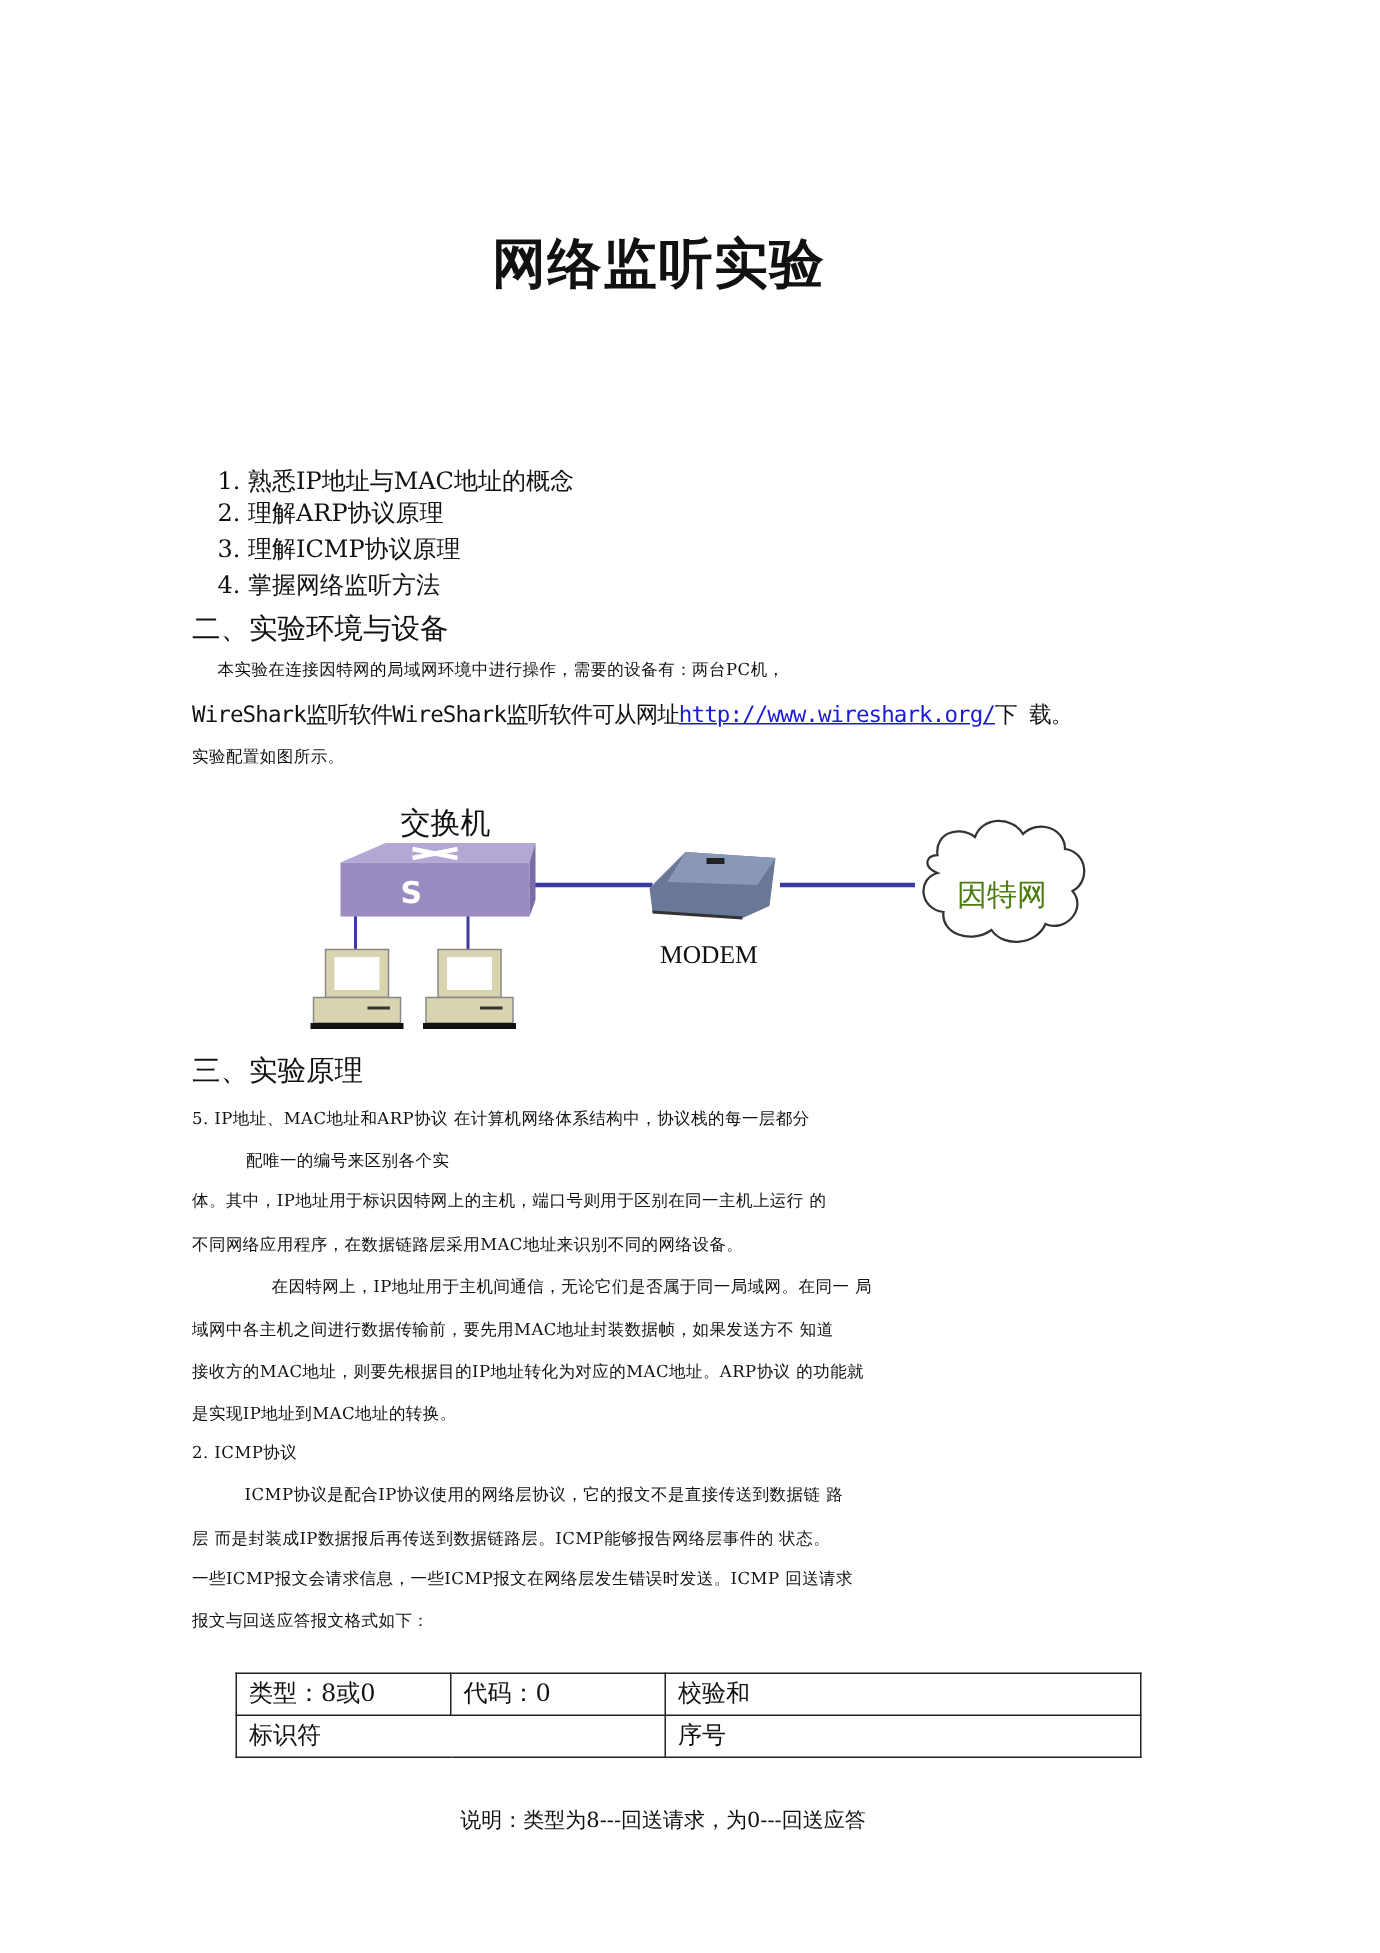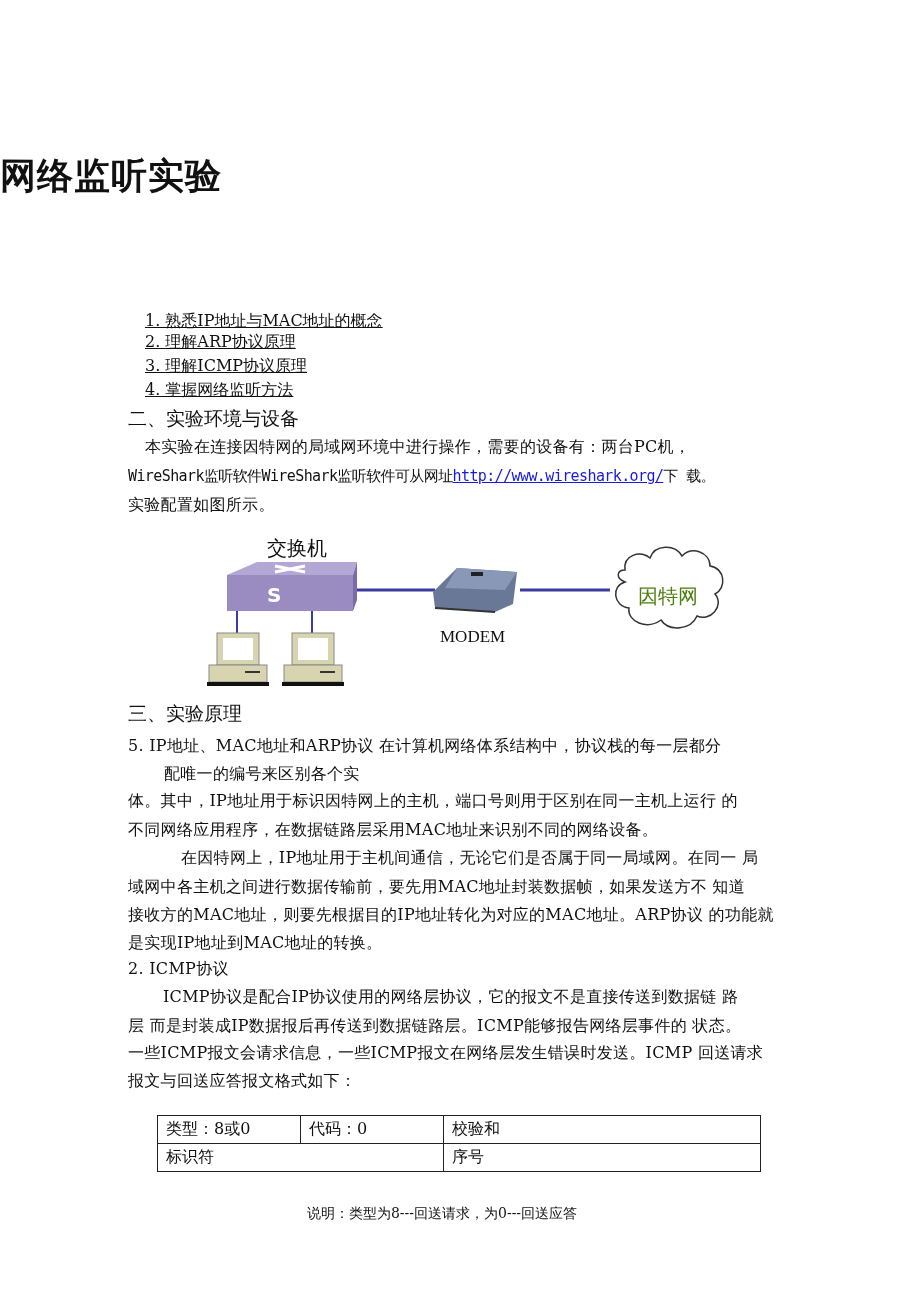--- a/index.html
+++ b/index.html
@@ -1,23 +1,23 @@
 <!DOCTYPE html>
 <html><head>
 <meta charset="utf-8">
 <style>
   html, body { margin:0; padding:0; background:#ffffff; }
   body { width:920px; height:1302px; position:relative; overflow:hidden;
          font-family:"DejaVu Serif", "Liberation Serif", serif; color:#111; }
   .abs { position:absolute; }
-  .title { left:0; width:878px; top:152px; text-align:left; font-size:36px; font-weight:bold;
+  .title { left:0; width:878px; top:152px; text-align:center; font-size:36px; font-weight:bold;
            font-family:"DejaVu Sans", "Liberation Sans", sans-serif; letter-spacing:1px; }
-  .obj { font-size:16px; line-height:23px; left:145px;text-decoration:underline; }
+  .obj { font-size:16px; line-height:23px; left:145px; }
   .h2 { font-size:19px; left:128px; }
-  .p { font-size:16px; left:128px; width:680px; line-height:30px; letter-spacing:0.3px; white-space:nowrap; }
+  .p { font-size:11px; left:128px; width:680px; line-height:30px; letter-spacing:0.3px; white-space:nowrap; }
   .link { color:#1a1adb; text-decoration:underline; font-family:"DejaVu Sans Mono", "Liberation Mono", monospace; font-size:15px; }
   .diagram { left:195px; top:530px; width:560px; height:170px; }
   table.fmt { position:absolute; left:157px; top:1115px; width:604px; border-collapse:collapse; font-size:16px; }
   table.fmt td { border:1px solid #222; height:27px; padding:0 0 0 8px; vertical-align:middle; }
   .caption { left:0; width:884px; text-align:center; top:1205px; font-size:14px; }
 </style>
 </head>
 <body>
 
 <div class="abs title">网络监听实验</div>

